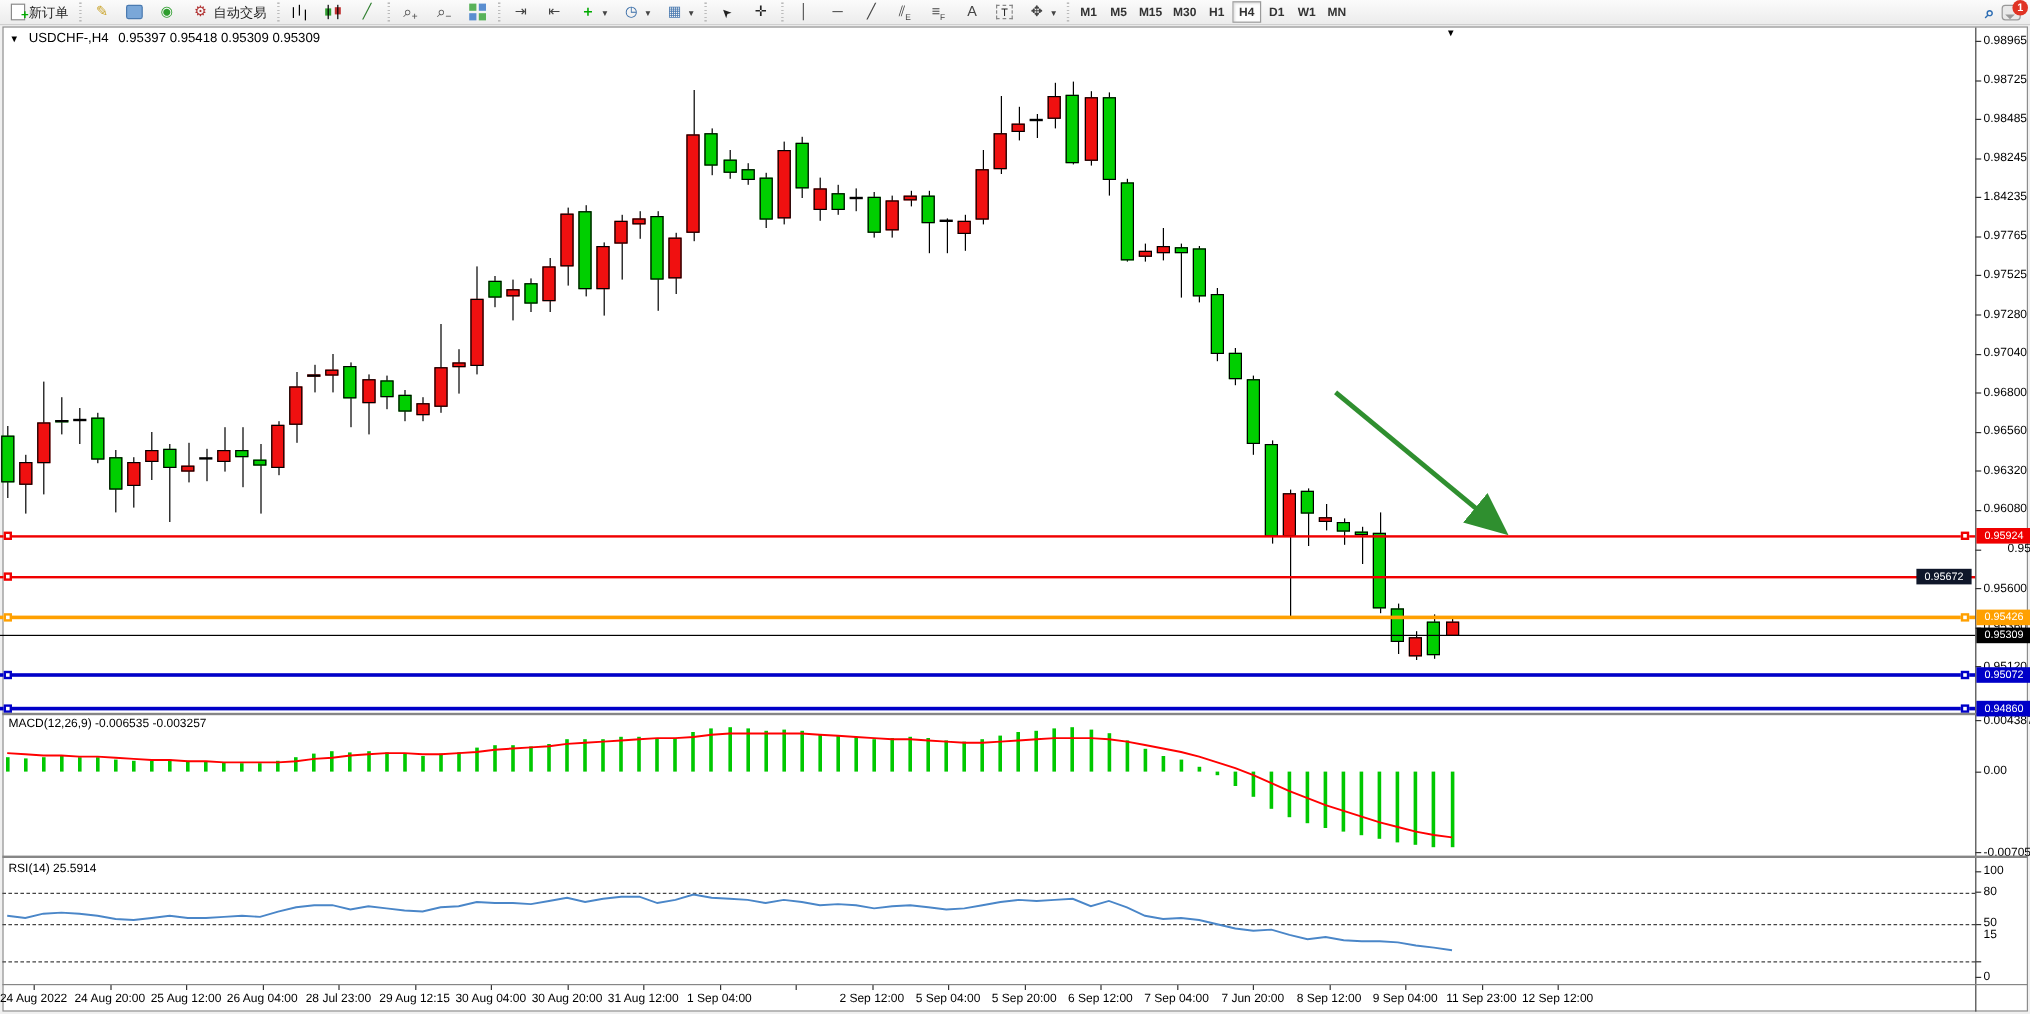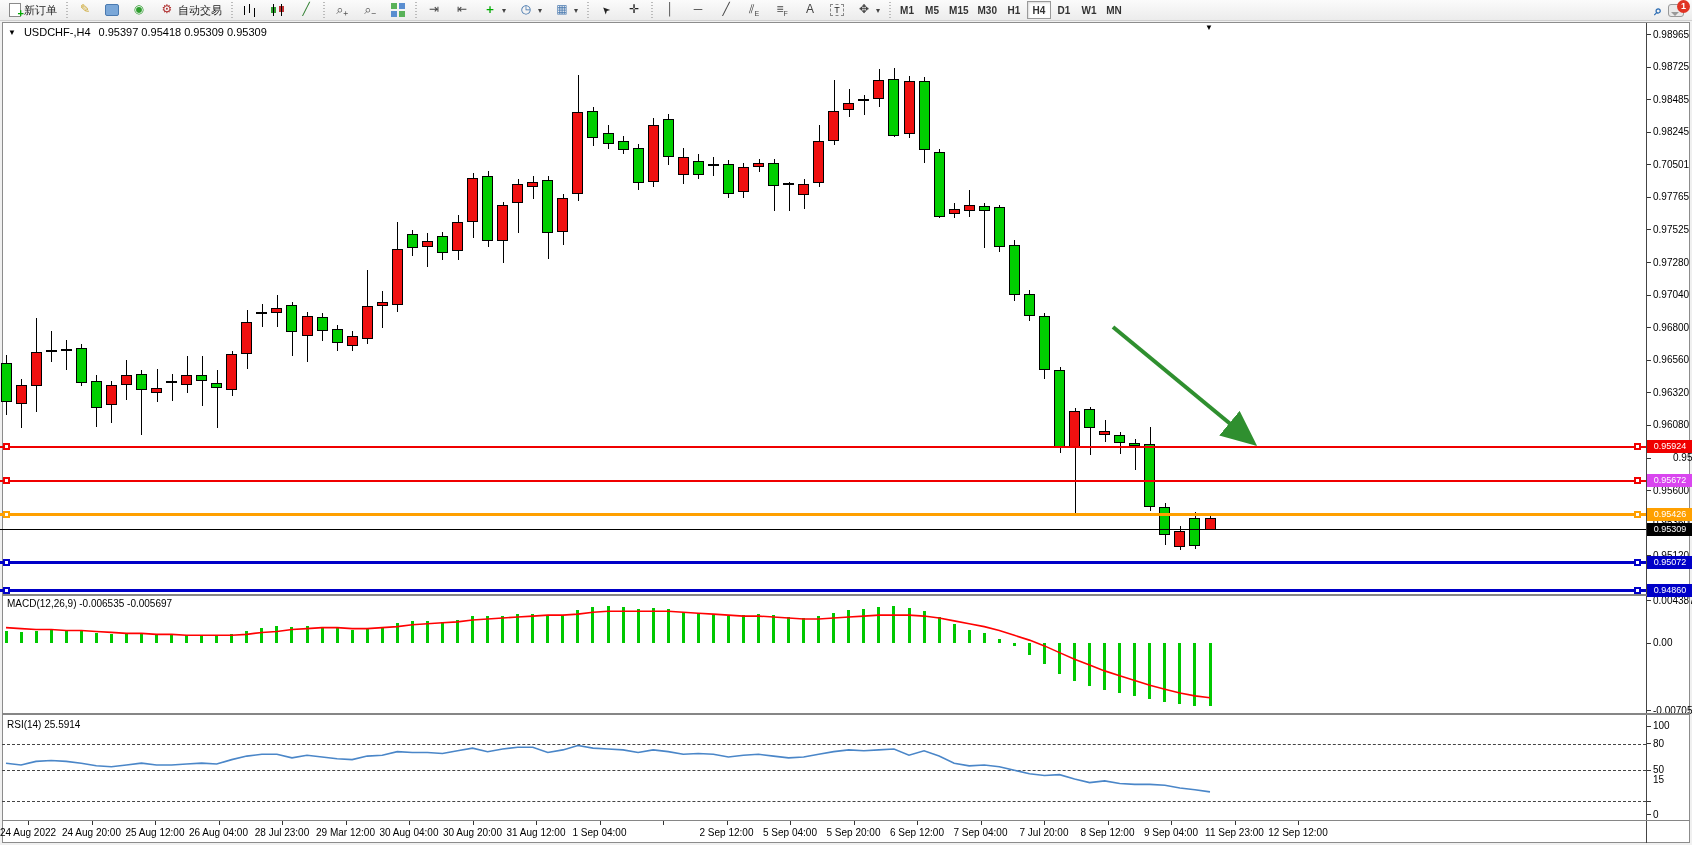--- a/index.html
+++ b/index.html
@@ -203,41 +203,41 @@
   </div>
 
   <div class="chart-frame"></div>
 
   <div class="chart-title">
     <span class="tri">▼</span>
     <span>USDCHF-,H4</span>
     <span>0.95397 0.95418 0.95309 0.95309</span>
   </div>
 
-  <div class="pane-label" style="left:7px; top:598px;">MACD(12,26,9) -0.006535 -0.005697</div>
+  <div class="pane-label" style="left:7px; top:598px;">MACD(12,26,9) -0.006535 -0.003257</div>
   <div class="pane-label" style="left:7px; top:719px;">RSI(14) 25.5914</div>
 
   <div class="pane-sep" style="top:594px; height:2px;"></div>
   <div class="pane-sep" style="top:713px; height:2px;"></div>
   <div class="pane-sep" style="top:820px; height:1px;"></div>
   <div class="axis-line" style="left:1646px; top:23px; width:1px; height:820px;"></div>
 
   <div class="endmark" style="left:1205px; top:23px;">▼</div>
 
   <div id="plot">
       <div class="ptickmark" style="left: 1646px; top: 34.0583px; position: absolute;"></div>
       <div class="ptick" style="left: 1653px; top: 28.5583px; position: absolute;">0.98965</div>
       <div class="ptickmark" style="left: 1646px; top: 66.5786px; position: absolute;"></div>
       <div class="ptick" style="left: 1653px; top: 61.0786px; position: absolute;">0.98725</div>
       <div class="ptickmark" style="left: 1646px; top: 99.0989px; position: absolute;"></div>
       <div class="ptick" style="left: 1653px; top: 93.5989px; position: absolute;">0.98485</div>
       <div class="ptickmark" style="left: 1646px; top: 131.619px; position: absolute;"></div>
       <div class="ptick" style="left: 1653px; top: 126.119px; position: absolute;">0.98245</div>
       <div class="ptickmark" style="left: 1646px; top: 164.14px; position: absolute;"></div>
-      <div class="ptick" style="left: 1653px; top: 158.64px; position: absolute;">0.70501</div>
+      <div class="ptick" style="left: 1653px; top: 158.64px; position: absolute;">1.84235</div>
       <div class="ptickmark" style="left: 1646px; top: 196.66px; position: absolute;"></div>
       <div class="ptick" style="left: 1653px; top: 191.16px; position: absolute;">0.97765</div>
       <div class="ptickmark" style="left: 1646px; top: 229.18px; position: absolute;"></div>
       <div class="ptick" style="left: 1653px; top: 223.68px; position: absolute;">0.97525</div>
       <div class="ptickmark" style="left: 1646px; top: 262.378px; position: absolute;"></div>
       <div class="ptick" style="left: 1653px; top: 256.878px; position: absolute;">0.97280</div>
       <div class="ptickmark" style="left: 1646px; top: 294.898px; position: absolute;"></div>
       <div class="ptick" style="left: 1653px; top: 289.398px; position: absolute;">0.97040</div>
       <div class="ptickmark" style="left: 1646px; top: 327.419px; position: absolute;"></div>
       <div class="ptick" style="left: 1653px; top: 321.919px; position: absolute; text-align: right;">0.96800</div>
@@ -259,21 +259,21 @@
       <div class="tlabel" style="left: 28px; top: 827px; position: absolute;">24 Aug 2022</div>
       <div class="ttick" style="left: 91.5px; top: 820px; position: absolute;"></div>
       <div class="tlabel" style="left: 91.5px; top: 827px; position: absolute;">24 Aug 20:00</div>
       <div class="ttick" style="left: 155px; top: 820px; position: absolute;"></div>
       <div class="tlabel" style="left: 155px; top: 827px; position: absolute;">25 Aug 12:00</div>
       <div class="ttick" style="left: 218.5px; top: 820px; position: absolute;"></div>
       <div class="tlabel" style="left: 218.5px; top: 827px; position: absolute;">26 Aug 04:00</div>
       <div class="ttick" style="left: 282px; top: 820px; position: absolute;"></div>
       <div class="tlabel" style="left: 282px; top: 827px; position: absolute;">28 Jul 23:00</div>
       <div class="ttick" style="left: 345.5px; top: 820px; position: absolute;"></div>
-      <div class="tlabel" style="left: 345.5px; top: 827px; position: absolute;">29 Mar 12:00</div>
+      <div class="tlabel" style="left: 345.5px; top: 827px; position: absolute;">29 Aug 12:15</div>
       <div class="ttick" style="left: 409px; top: 820px; position: absolute;"></div>
       <div class="tlabel" style="left: 409px; top: 827px; position: absolute;">30 Aug 04:00</div>
       <div class="ttick" style="left: 472.5px; top: 820px; position: absolute;"></div>
       <div class="tlabel" style="left: 472.5px; top: 827px; position: absolute;">30 Aug 20:00</div>
       <div class="ttick" style="left: 536px; top: 820px; position: absolute;"></div>
       <div class="tlabel" style="left: 536px; top: 827px; position: absolute;">31 Aug 12:00</div>
       <div class="ttick" style="left: 599.5px; top: 820px; position: absolute;"></div>
       <div class="tlabel" style="left: 599.5px; top: 827px; position: absolute;">1 Sep 04:00</div>
       <div class="ttick" style="left: 663px; top: 820px; position: absolute;"></div>
       <div class="tlabel" style="left: 663px; top: 827px; position: absolute; margin-top: 48px;">1 Sep 20:00</div>
@@ -281,21 +281,21 @@
       <div class="tlabel" style="left: 726.5px; top: 827px; position: absolute;">2 Sep 12:00</div>
       <div class="ttick" style="left: 790px; top: 820px; position: absolute;"></div>
       <div class="tlabel" style="left: 790px; top: 827px; position: absolute;">5 Sep 04:00</div>
       <div class="ttick" style="left: 853.5px; top: 820px; position: absolute;"></div>
       <div class="tlabel" style="left: 853.5px; top: 827px; position: absolute;">5 Sep 20:00</div>
       <div class="ttick" style="left: 917px; top: 820px; position: absolute;"></div>
       <div class="tlabel" style="left: 917px; top: 827px; position: absolute;">6 Sep 12:00</div>
       <div class="ttick" style="left: 980.5px; top: 820px; position: absolute;"></div>
       <div class="tlabel" style="left: 980.5px; top: 827px; position: absolute;">7 Sep 04:00</div>
       <div class="ttick" style="left: 1044px; top: 820px; position: absolute;"></div>
-      <div class="tlabel" style="left: 1044px; top: 827px; position: absolute;">7 Jul 20:00</div>
+      <div class="tlabel" style="left: 1044px; top: 827px; position: absolute;">7 Jun 20:00</div>
       <div class="ttick" style="left: 1107.5px; top: 820px; position: absolute;"></div>
       <div class="tlabel" style="left: 1107.5px; top: 827px; position: absolute;">8 Sep 12:00</div>
       <div class="ttick" style="left: 1171px; top: 820px; position: absolute;"></div>
       <div class="tlabel" style="left: 1171px; top: 827px; position: absolute;">9 Sep 04:00</div>
       <div class="ttick" style="left: 1234.5px; top: 820px; position: absolute;"></div>
       <div class="tlabel" style="left: 1234.5px; top: 827px; position: absolute;">11 Sep 23:00</div>
       <div class="ttick" style="left: 1298px; top: 820px; position: absolute;"></div>
       <div class="tlabel" style="left: 1298px; top: 827px; position: absolute;">12 Sep 12:00</div>
       <div class="candle-wick" style="left: 6px; top: 355.019px; height: 59.6206px; position: absolute;"></div>
       <div class="candle-body" style="left: 0.5px; top: 363.149px; width: 11px; height: 39.2954px; background: rgb(0, 207, 0); position: absolute;"></div>
@@ -459,21 +459,21 @@
       <div class="candle-body" style="left: 1189.45px; top: 517.621px; width: 11px; height: 28.4553px; background: rgb(0, 207, 0); position: absolute;"></div>
       <div class="candle-wick" style="left: 1210px; top: 515.182px; height: 14.7696px; position: absolute;"></div>
       <div class="candle-body" style="left: 1204.5px; top: 518.027px; width: 11px; height: 11.9241px; background: rgb(240, 16, 16); position: absolute;"></div>
       <div class="hline" style="top: 445.618px; width: 1646px; height: 2px; background: rgb(240, 0, 0); position: absolute;"></div>
       <div class="handle" style="left: 3px; top: 443.118px; border: 2px solid rgb(240, 0, 0); position: absolute;"></div>
       <div class="handle" style="left: 1634px; top: 443.118px; border: 2px solid rgb(240, 0, 0); position: absolute;"></div>
       <div class="hbadge" style="left: 1647px; top: 440.118px; background: rgb(240, 0, 0); position: absolute;">0.95924</div>
       <div class="hline" style="top: 479.764px; width: 1646px; height: 2px; background: rgb(240, 0, 0); position: absolute;"></div>
       <div class="handle" style="left: 3px; top: 477.264px; border: 2px solid rgb(240, 0, 0); position: absolute;"></div>
       <div class="handle" style="left: 1634px; top: 477.264px; border: 2px solid rgb(240, 0, 0); position: absolute;"></div>
-      <div class="hbadge" style="left: 1647px; top: 474.264px; background: #d946ef; position: absolute;">0.95672</div>
+      <div class="hbadge" style="left: 1597px; top: 474.264px; background: #0f172a; position: absolute;">0.95672</div>
       <div class="hline" style="top: 512.598px; width: 1646px; height: 3px; background: rgb(255, 160, 0); position: absolute;"></div>
       <div class="handle" style="left: 3px; top: 510.598px; border: 2px solid rgb(255, 160, 0); position: absolute;"></div>
       <div class="handle" style="left: 1634px; top: 510.598px; border: 2px solid rgb(255, 160, 0); position: absolute;"></div>
       <div class="hbadge" style="left: 1647px; top: 507.598px; background: rgb(255, 160, 0); position: absolute;">0.95426</div>
       <div class="hline" style="top: 529.451px; width: 1646px; height: 1px; background: rgb(0, 0, 0); position: absolute;"></div>
       <div class="hbadge" style="left: 1647px; top: 523.451px; background: rgb(0, 0, 0); position: absolute;">0.95309</div>
       <div class="hline" style="top: 560.565px; width: 1646px; height: 3px; background: rgb(0, 0, 200); position: absolute;"></div>
       <div class="handle" style="left: 3px; top: 558.565px; border: 2px solid rgb(0, 0, 200); position: absolute;"></div>
       <div class="handle" style="left: 1634px; top: 558.565px; border: 2px solid rgb(0, 0, 200); position: absolute;"></div>
       <div class="hbadge" style="left: 1647px; top: 555.565px; background: rgb(0, 0, 200); position: absolute;">0.95072</div>

